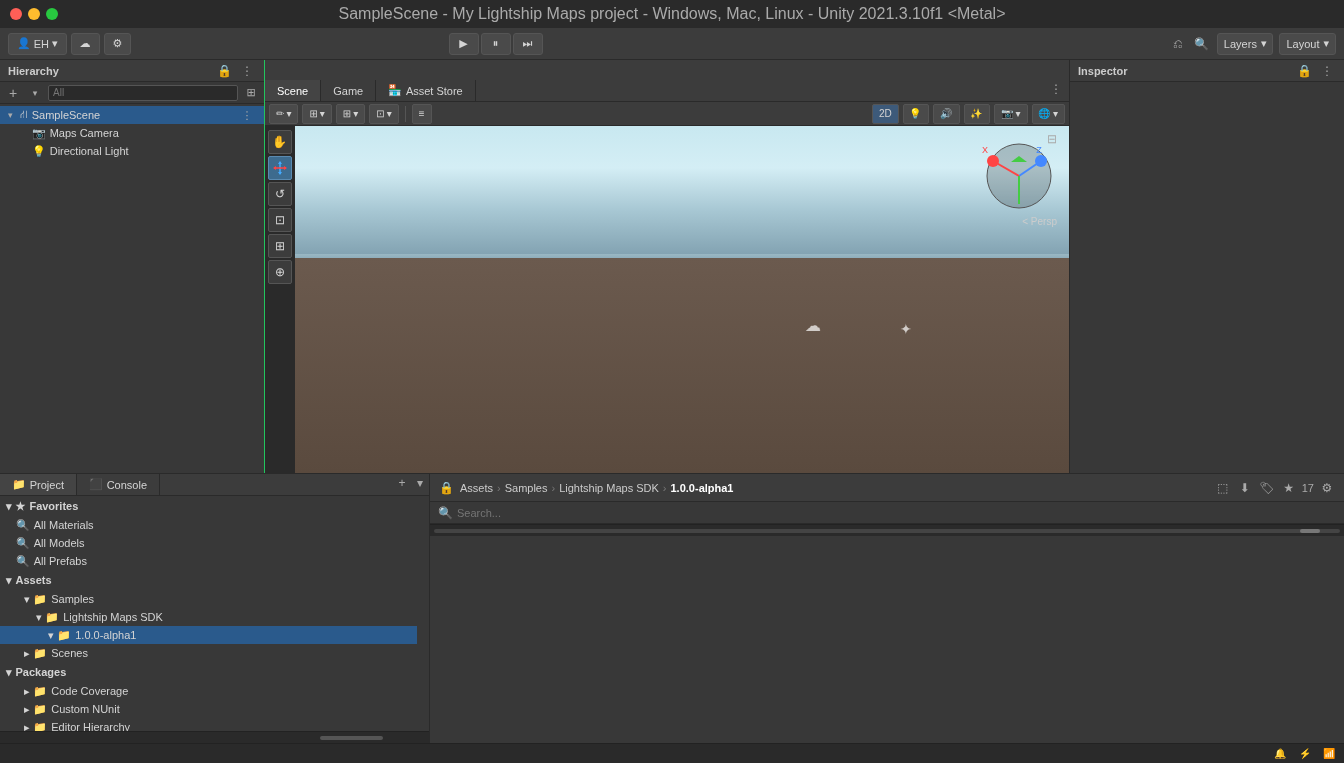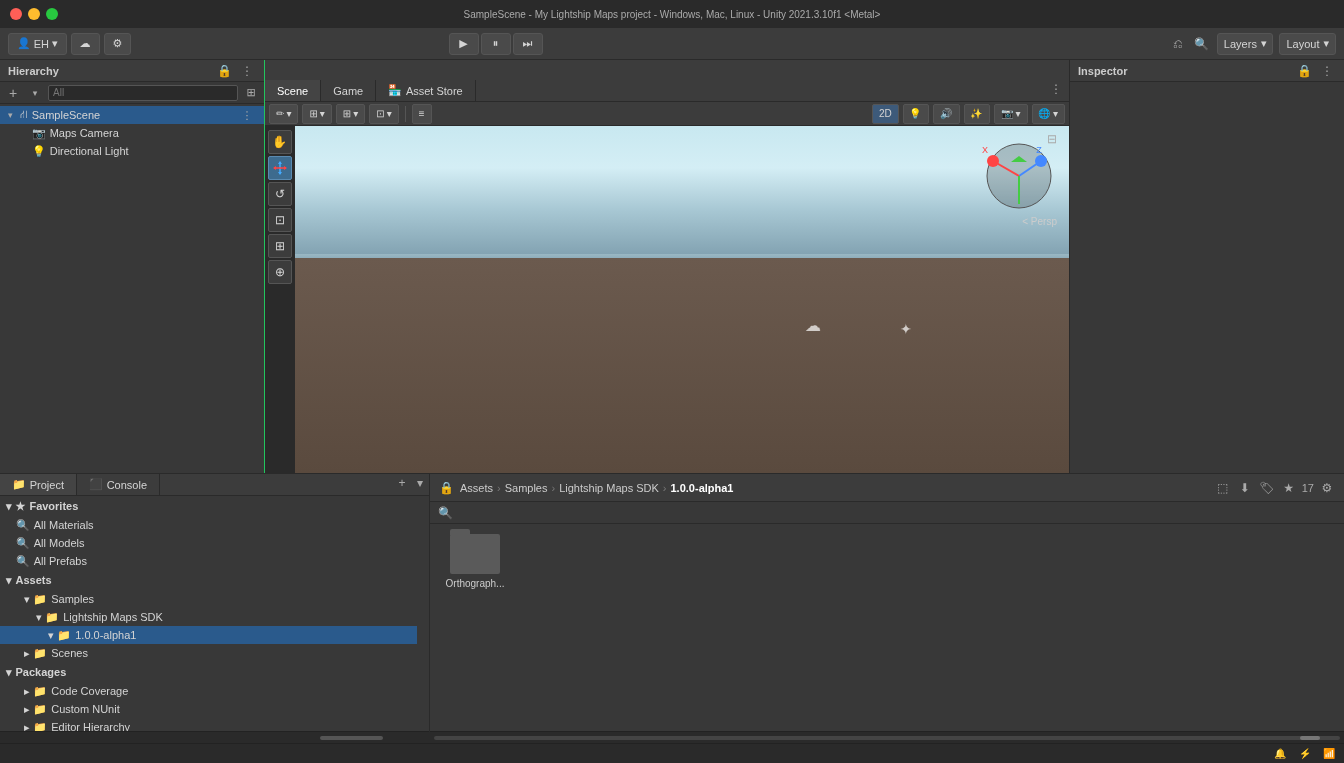--- a/index.html
+++ b/index.html
@@ -34,21 +34,21 @@
     .title-btn {
       width: 12px; height: 12px;
       border-radius: 50%;
       border: none;
       cursor: pointer;
     }
     .title-btn.close { background: #ff5f57; }
     .title-btn.minimize { background: #febc2e; }
     .title-btn.maximize { background: #28c840; }
     .title-text {
-      font-size: 10px;
+      font-size: 16px;
       color: #aaa;
     }
 
     
     .main-toolbar {
       height: 32px;
       background: #3c3c3c;
       display: flex;
       align-items: center;
       padding: 0 8px;
@@ -823,28 +823,23 @@
       <button class="panel-icon-btn">⬚</button>
       <button class="panel-icon-btn">⬇</button>
       <button class="panel-icon-btn">🏷</button>
       <button class="panel-icon-btn">★</button>
       <span style="font-size:11px; color:#aaa;">17</span>
       <button class="panel-icon-btn">⚙</button>
     </div>
 
     <div style="height:22px; background:#383838; display:flex; align-items:center; padding:0 8px; border-bottom:1px solid #2a2a2a;">
       <span style="color:#888; margin-right:4px;">🔍</span>
-    </div>
-
-    <div class="asset-content">
-      <div class="asset-folder">
-        <div class="folder-icon"></div>
-        <span class="folder-label">Orthograph...</span>
-      </div>
-    </div>
+      <input type="text" style="flex: 1 1 0%; background: none; border: none; color: rgb(212, 212, 212); font-size: 11px; outline: none;" placeholder="Search...">
+    </div>
+
 
     <div class="asset-scrollbar">
       <div class="scrollbar-track">
         <div class="scrollbar-thumb"></div>
       </div>
     </div>
   </div>
 </div>
 
 <div class="status-bar">

